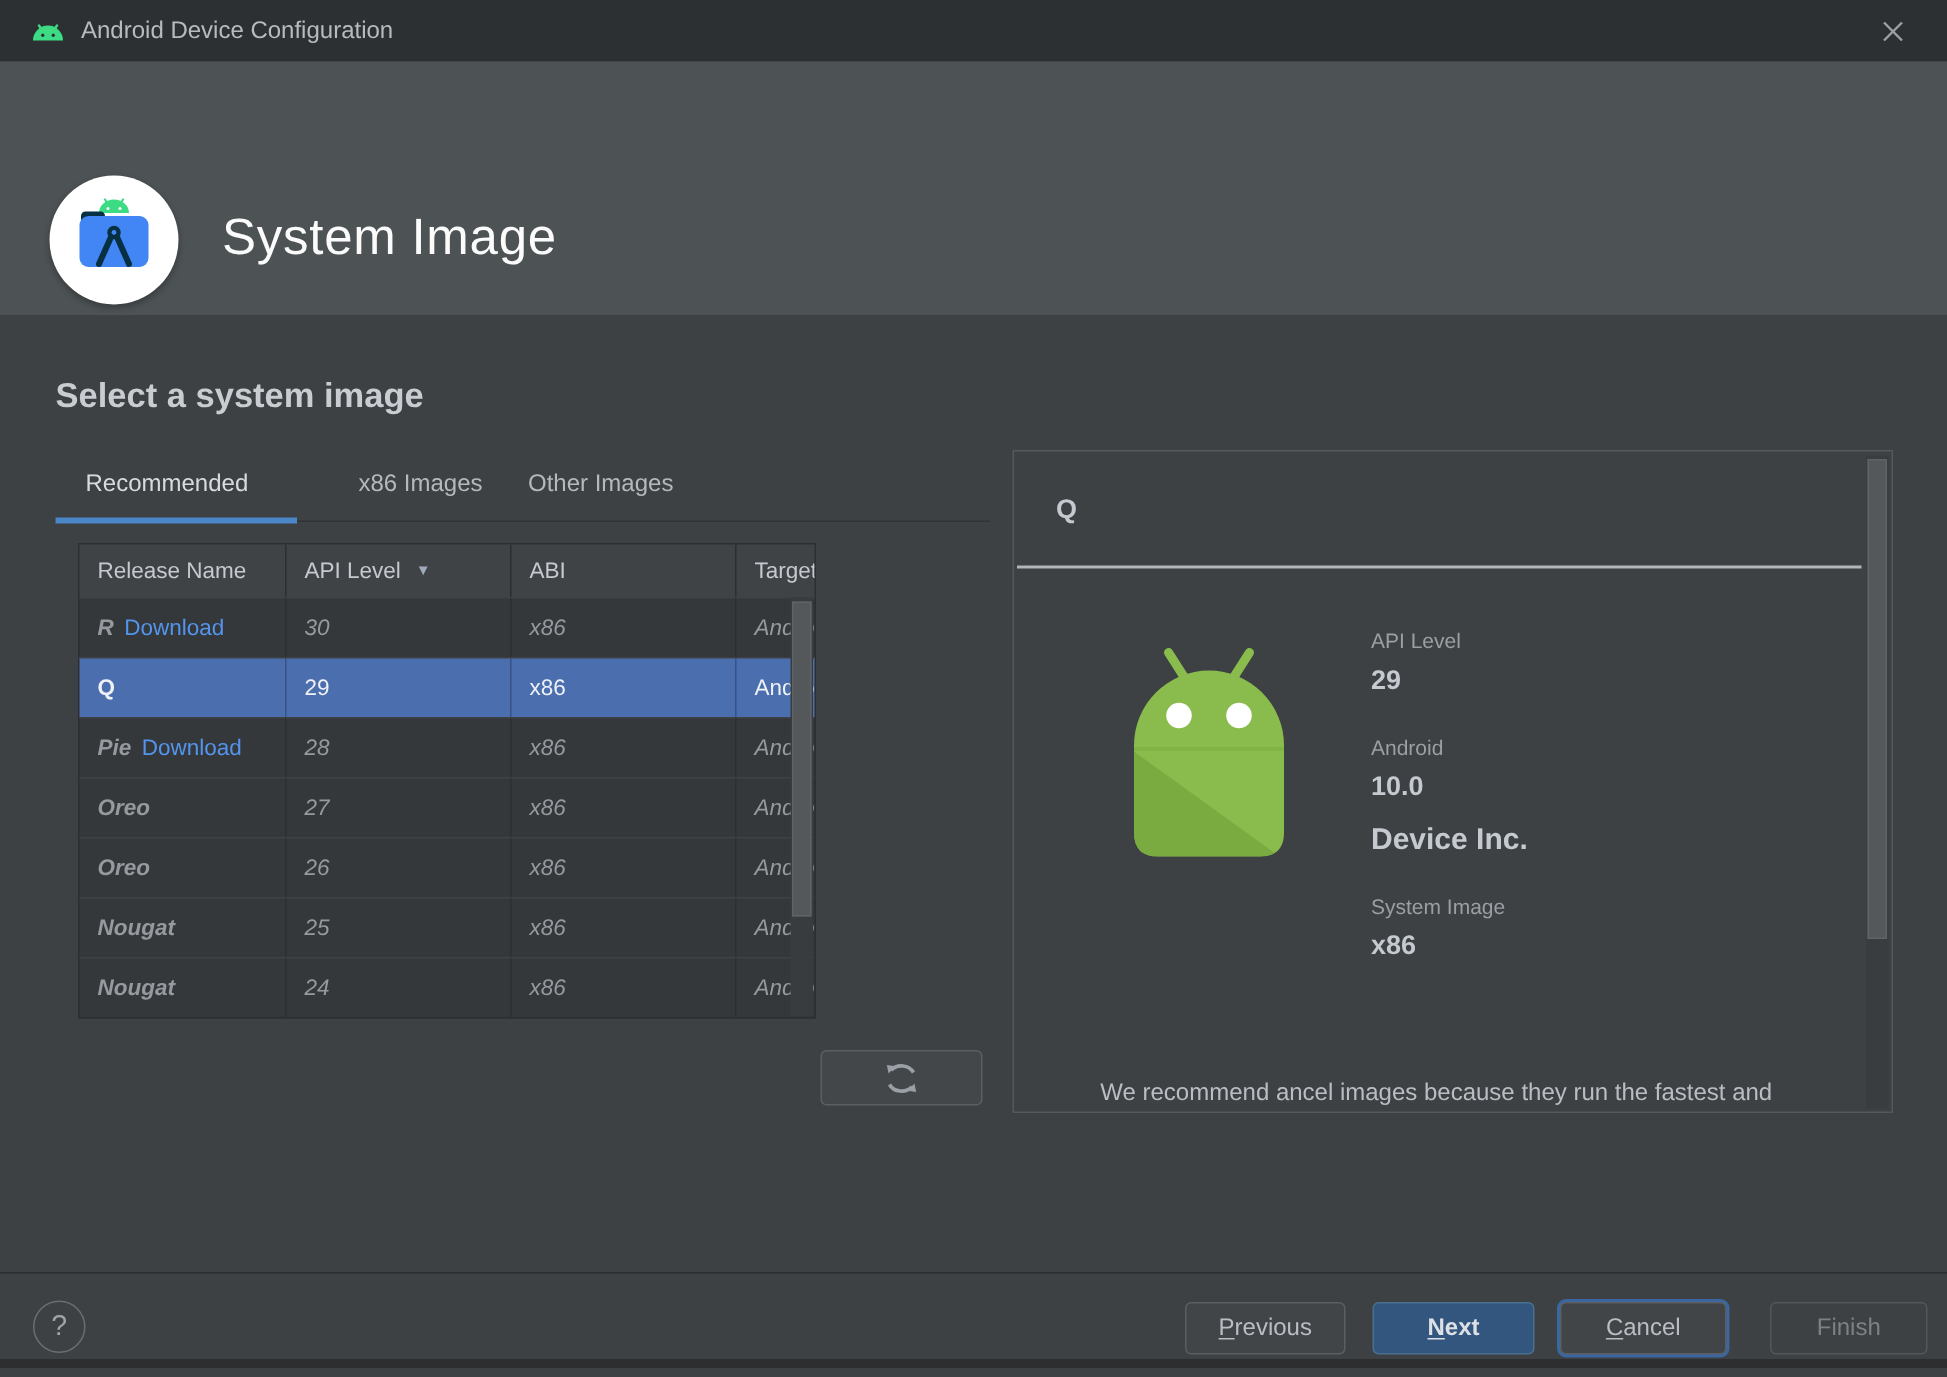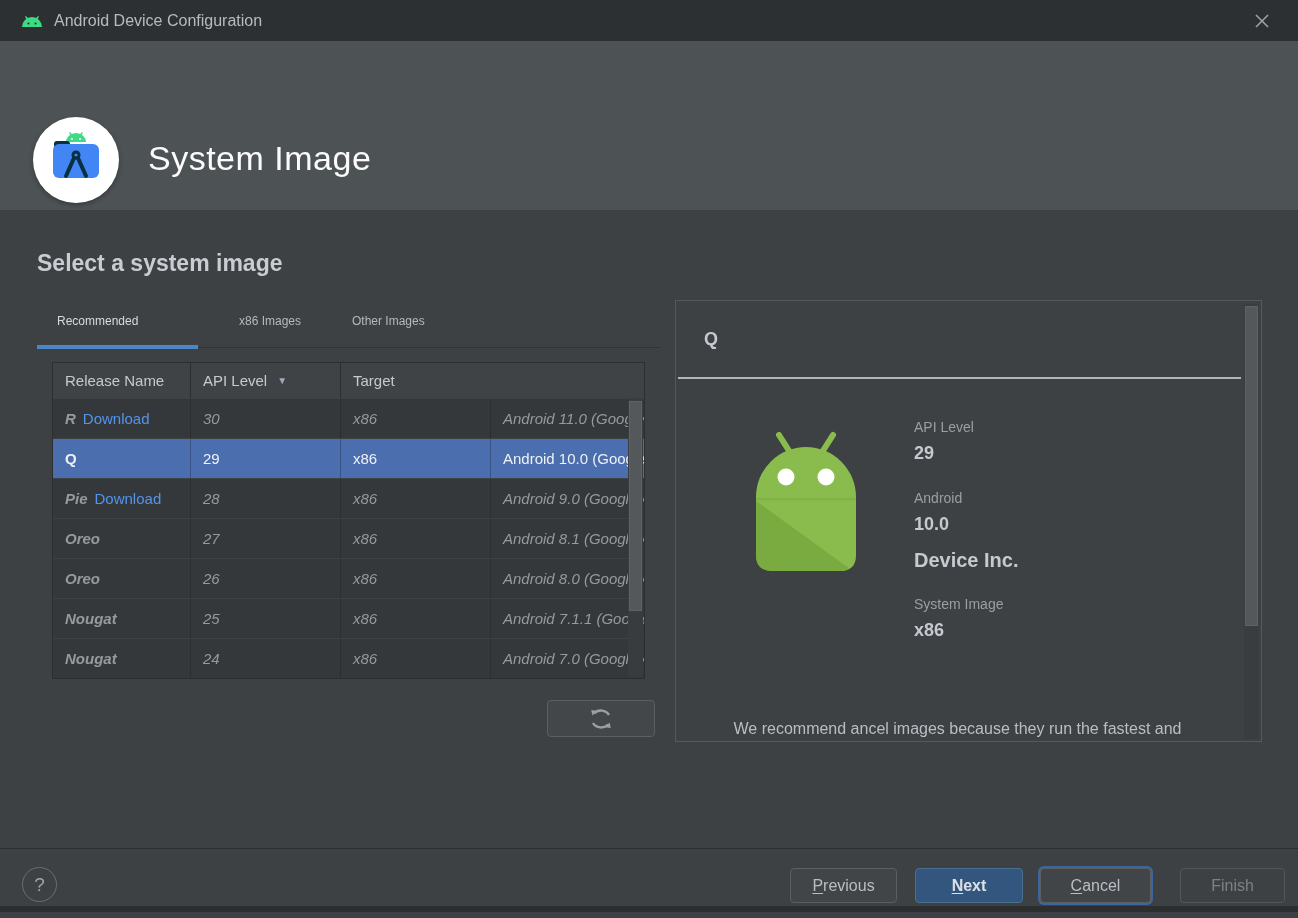--- a/index.html
+++ b/index.html
@@ -14,27 +14,27 @@
   .close-btn{ position:absolute; right:18px; top:7px; width:36px; height:28px; display:flex; align-items:center; justify-content:center; cursor:default; }
 
   
   .header-band{ position:absolute; left:0; top:41px; width:100%; height:169px; background:#4d5254; }
   .logo-circle{ position:absolute; left:33px; top:76px; width:86px; height:86px; border-radius:50%; background:#fff; box-shadow:0 2px 5px rgba(0,0,0,.3); display:flex; align-items:center; justify-content:center; }
   .page-title{ position:absolute; left:148px; top:98px; font-size:34px; font-weight:400; letter-spacing:.5px; color:#fbfbfc; }
 
   
   .section-heading{ position:absolute; left:37px; top:250px; font-size:23px; font-weight:bold; color:#c9cdd2; }
   .tabs{ position:absolute; left:37px; top:310px; width:623px; height:38px; border-bottom:1px solid #313437; }
-  .tab{ position:absolute; top:4px; font-size:12px; color:#b5b9bd; cursor:default; }
+  .tab{ position:absolute; top:4px; font-size:16px; color:#b5b9bd; cursor:default; }
   .tab.active{ color:#d8dbde; }
   .tab-underline{ position:absolute; left:0; bottom:-2px; width:161px; height:4px; background:#4a86c8; }
   .tab1{ left:20px; } .tab2{ left:182px;margin-left:20px; } .tab3{ left:315px; }
 
   
-  .sys-table{ position:absolute; left:52px; top:362px; width:593px; height:317px; background:#35383b; border:1px solid #2c2e30; }
+  .sys-table{ position:absolute; left:52px; top:362px; width:492px; height:317px; background:#35383b; border:1px solid #2c2e30; }
   .thead{ display:grid; grid-template-columns:138px 150px 150px 1fr; height:35px; background:#3f4345; }
   .thead .hcell{ display:flex; align-items:center; padding-left:12px; font-size:15px; color:#c6cad0; border-right:1px solid #2c2e30; overflow:hidden; white-space:nowrap; }
   .thead .hcell:last-child{ border-right:none; }
   .sort-icon{ margin-left:10px; font-size:10px; color:#9fa9ba; }
   .trow{ display:grid; grid-template-columns:138px 150px 150px 1fr; height:40px; border-top:1px solid #3e4245; }
   .trow .cell{ display:flex; align-items:center; padding-left:12px; font-size:15px; color:#dfe3e8; border-right:1px solid #2c2e30; overflow:hidden; white-space:nowrap; }
   .trow .cell:last-child{ border-right:none; }
   .trow .name-cell .rname{ font-weight:bold; margin-right:7px; }
   .trow.dim .cell{ font-style:italic; color:#96999e; }
   .trow.dim .rname{ font-weight:bold; }
@@ -123,20 +123,21 @@
     <span class="tab-underline"></span>
   </div>
 
   <div class="sys-table">
     <div class="thead">
       <div class="hcell">Release Name</div>
       <div class="hcell">
           <span>API Level</span>
           <span class="sort-icon">▼</span>
         </div>
+      <div class="hcell">ABI</div>
       <div class="hcell">Target</div>
     </div>
     <div>
         <div class="trow dim">
       <div class="cell name-cell">
             <span class="rname">R</span>
             <a class="dl">Download</a>
           </div>
       <div class="cell api">30</div>
       <div class="cell abi">x86</div>

